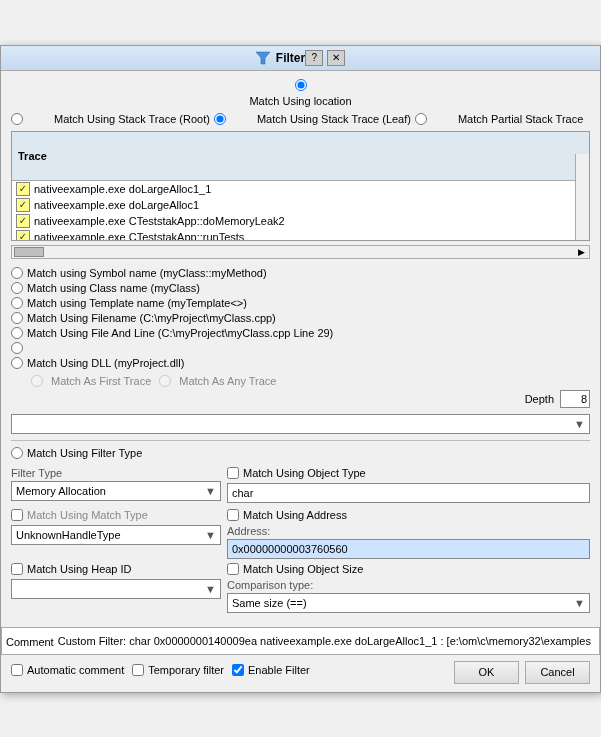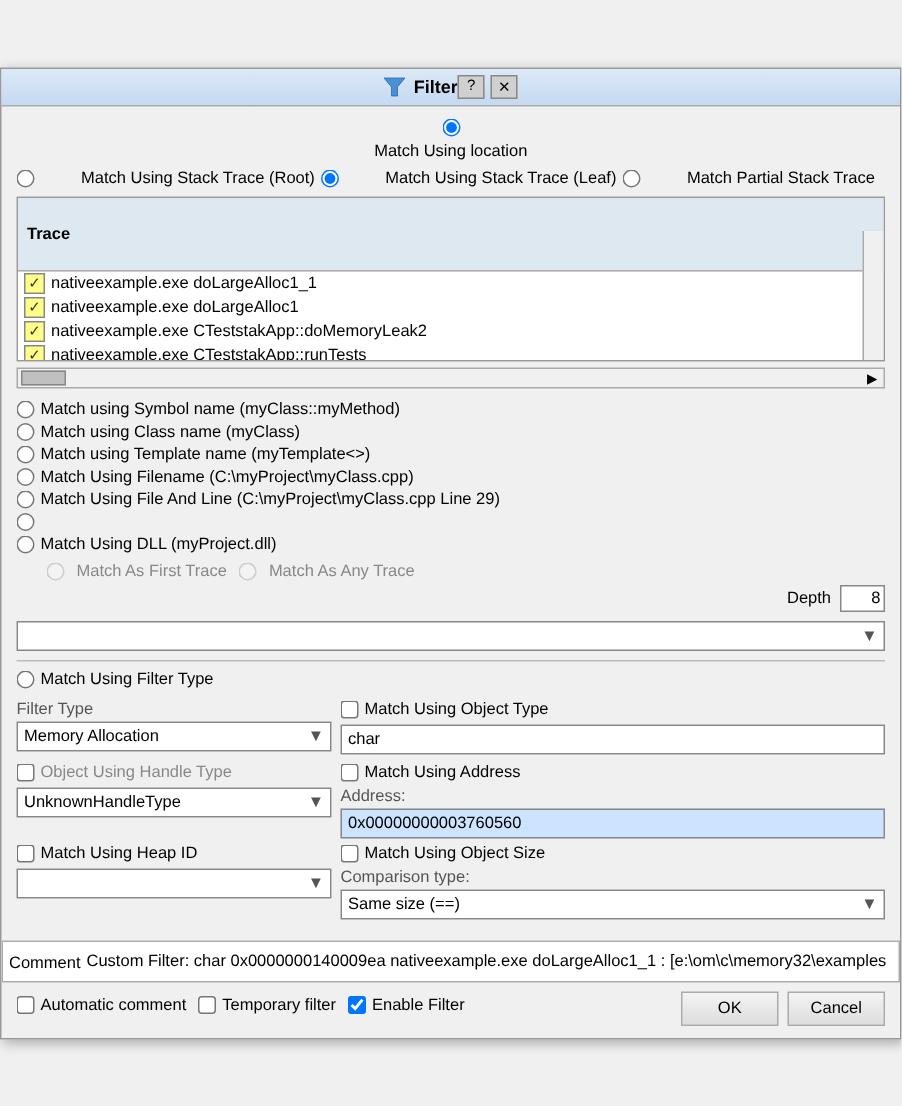--- a/index.html
+++ b/index.html
@@ -469,21 +469,21 @@
           <label>Match Using Object Type</label>
         </div>
         <input type="text" class="text-input" value="char" style="">
       </div>
     </div>
 
     <div class="filter-grid" style="margin-top:6px;">
       <div class="filter-col">
         <div class="checkbox-label disabled">
           <input type="checkbox" style="">
-          <label>Object Using Handle Type</label>
+          <label>Match Using Match Type</label>
         </div>
         <div class="combo-box">
           <span>UnknownHandleType</span>
           <span class="combo-arrow">▼</span>
         </div>
       </div>
       <div class="filter-col">
         <div class="checkbox-label">
           <input type="checkbox" style="">
           <label>Match Using Address</label>

